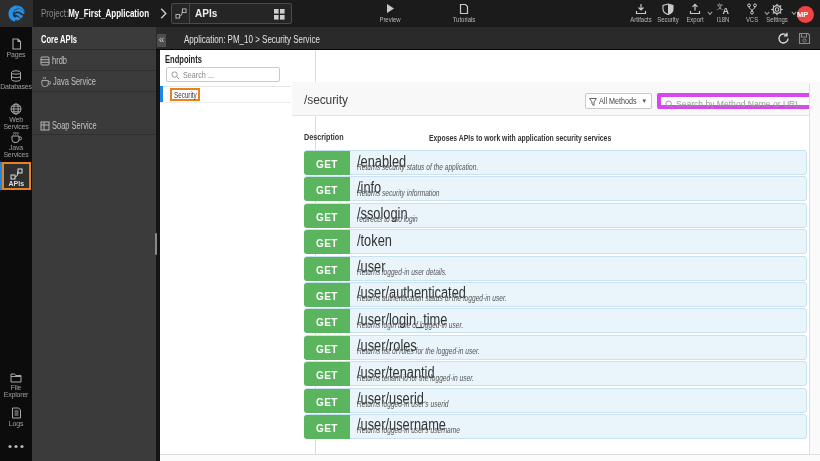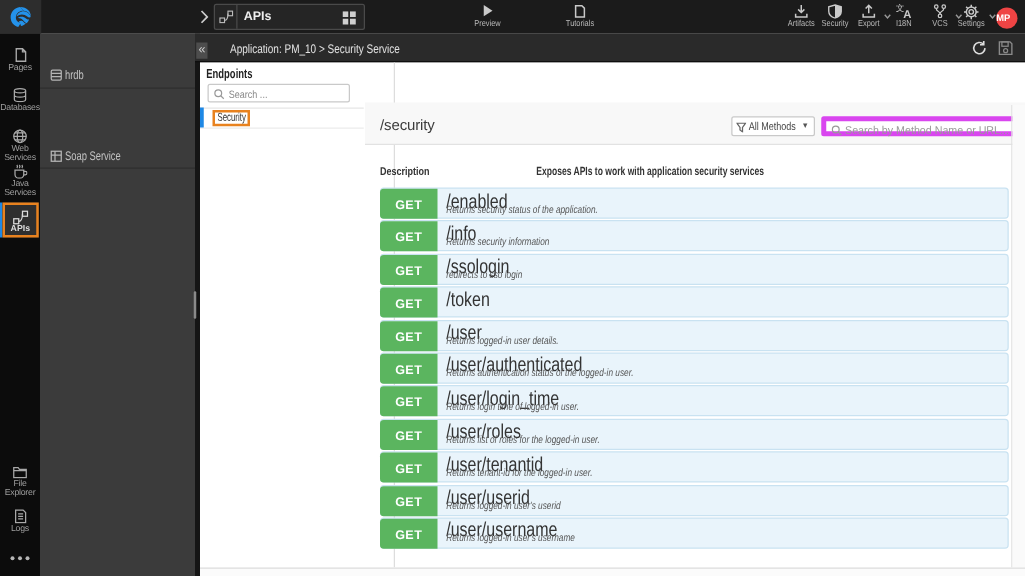--- a/index.html
+++ b/index.html
@@ -88,20 +88,21 @@
 <div class="abs" id="topbar">
   <div class="abs" id="logobox">
     <svg style="position:absolute;left:8px;top:5px" width="17" height="17" viewBox="0 0 17 17">
       <path d="M8 0.6 C3.5 1.2 0.4 4.6 0.5 9 C0.6 13 3.2 15.8 6.6 16.5 L8.6 13.4 C5.5 12.6 4.3 10.5 4.8 8 C5.3 5.5 7.5 3.5 11 3.6 L8 0.6 z" fill="#2492ea"></path>
       <path d="M8 0.6 L11 3.6 C13.8 3.8 15.8 5.5 16.6 8.3 C16.9 4.2 13.3 0.5 8 0.6 z" fill="#2492ea"></path>
       <path d="M11 3.9 C8 3.9 5.8 5.7 5.2 8.2 C7.8 5.9 11.5 6.1 13.8 8.2 C15 9.3 15.9 9 16.6 8.6 C15.8 5.7 13.8 4 11 3.9 z" fill="#2492ea"></path>
       <path d="M6 9.5 C8.2 7.8 11 8 12.8 9.8 C13.8 10.8 14.6 10.7 15.3 10.3 C14.9 11.6 14.2 12.6 13.2 13.5 C12.3 13 11.5 12.4 10.8 11.5 C9.5 9.9 7.5 9.3 6 9.5 z" fill="#2492ea"></path>
       <path d="M7 12.2 C8.5 11.3 10 11.6 11 12.8 C11.6 13.5 12.2 13.8 12.8 13.8 C11.7 14.8 10.3 15.5 8.8 15.8 C8.6 15 8.3 14.2 7.8 13.4 C7.6 13 7.3 12.6 7 12.2 z" fill="#2492ea"></path>
     </svg>
   </div>
+  <div class="abs" id="projtext"><span class="cx">Project:<b>My_First_Application</b></span></div>
   <svg class="abs" style="left:160px;top:8px" width="7" height="11" viewBox="0 0 7 11">
       <path d="M1.2 0.8 L5.8 5.5 L1.2 10.2" stroke="#ccc" stroke-width="1.4" fill="none"></path>
     </svg>
   <div class="abs" id="apisbox">
     <svg style="position:absolute;left:3px;top:4px" width="12" height="11" viewBox="0 0 13 12">
       <rect x="1" y="7" width="4" height="4" fill="none" stroke="#bbb" stroke-width="1"></rect>
       <rect x="8" y="1" width="4" height="4" fill="none" stroke="#bbb" stroke-width="1"></rect>
       <path d="M5 9 C8 9 8 3 8 3" stroke="#bbb" fill="none" stroke-width="1"></path>
     </svg>
     <div class="sep"></div>
@@ -238,25 +239,33 @@
   <div id="sb-dots">
     <svg style="margin:0 auto" width="18" height="5" viewBox="0 0 18 5">
         <circle cx="3" cy="2.5" r="1.6" fill="#b5b5b5"></circle>
         <circle cx="9" cy="2.5" r="1.6" fill="#b5b5b5"></circle>
         <circle cx="15" cy="2.5" r="1.6" fill="#b5b5b5"></circle>
       </svg>
   </div>
 </div>
 
 <div class="abs" id="corepanel">
+  <div id="corehead"><span class="cx" style="transform:scaleX(0.66)">Core APIs</span></div>
   <div class="crow" style="top:23px">
     <svg class="inl" width="10" height="10" viewBox="0 0 10 10">
         <rect x="1" y="1" width="8" height="8" rx="1" stroke="#b5b5b5" fill="none"></rect>
         <path d="M1 3.7 h8 M1 6.3 h8" stroke="#b5b5b5"></path>
       </svg><span class="cx" style="transform:scaleX(0.75)">hrdb</span>
+  </div>
+  <div class="crow" style="top:44px">
+    <svg class="inl" width="11" height="11" viewBox="0 0 12 12">
+        <path d="M2 5 h7 v3.5 a3 3 0 0 1-3 3 h-1 a3 3 0 0 1-3-3 z" stroke="#b5b5b5" fill="none"></path>
+        <path d="M9 6 h1.2 a1.4 1.4 0 0 1 0 2.8 H9" stroke="#b5b5b5" fill="none"></path>
+        <path d="M3.5 3.5 c.8-1 .8-1.5 0-2.5 M5.5 3.5 c.8-1 .8-1.5 0-2.5" stroke="#b5b5b5" fill="none"></path>
+      </svg><span class="cx" style="transform:scaleX(0.75)">Java Service</span>
   </div>
   <div class="crow" style="top:90px;height:18px;line-height:18px">
     <svg class="inl" width="10" height="10" viewBox="0 0 10 10">
         <rect x="1" y="1" width="8" height="8" stroke="#b5b5b5" fill="none"></rect>
         <path d="M1 4 h8 M4 1 v8" stroke="#b5b5b5"></path>
       </svg><span class="cx" style="transform:scaleX(0.75)">Soap Service</span>
   </div>
 </div>
 
 <div class="abs" id="blackstrip"></div>

